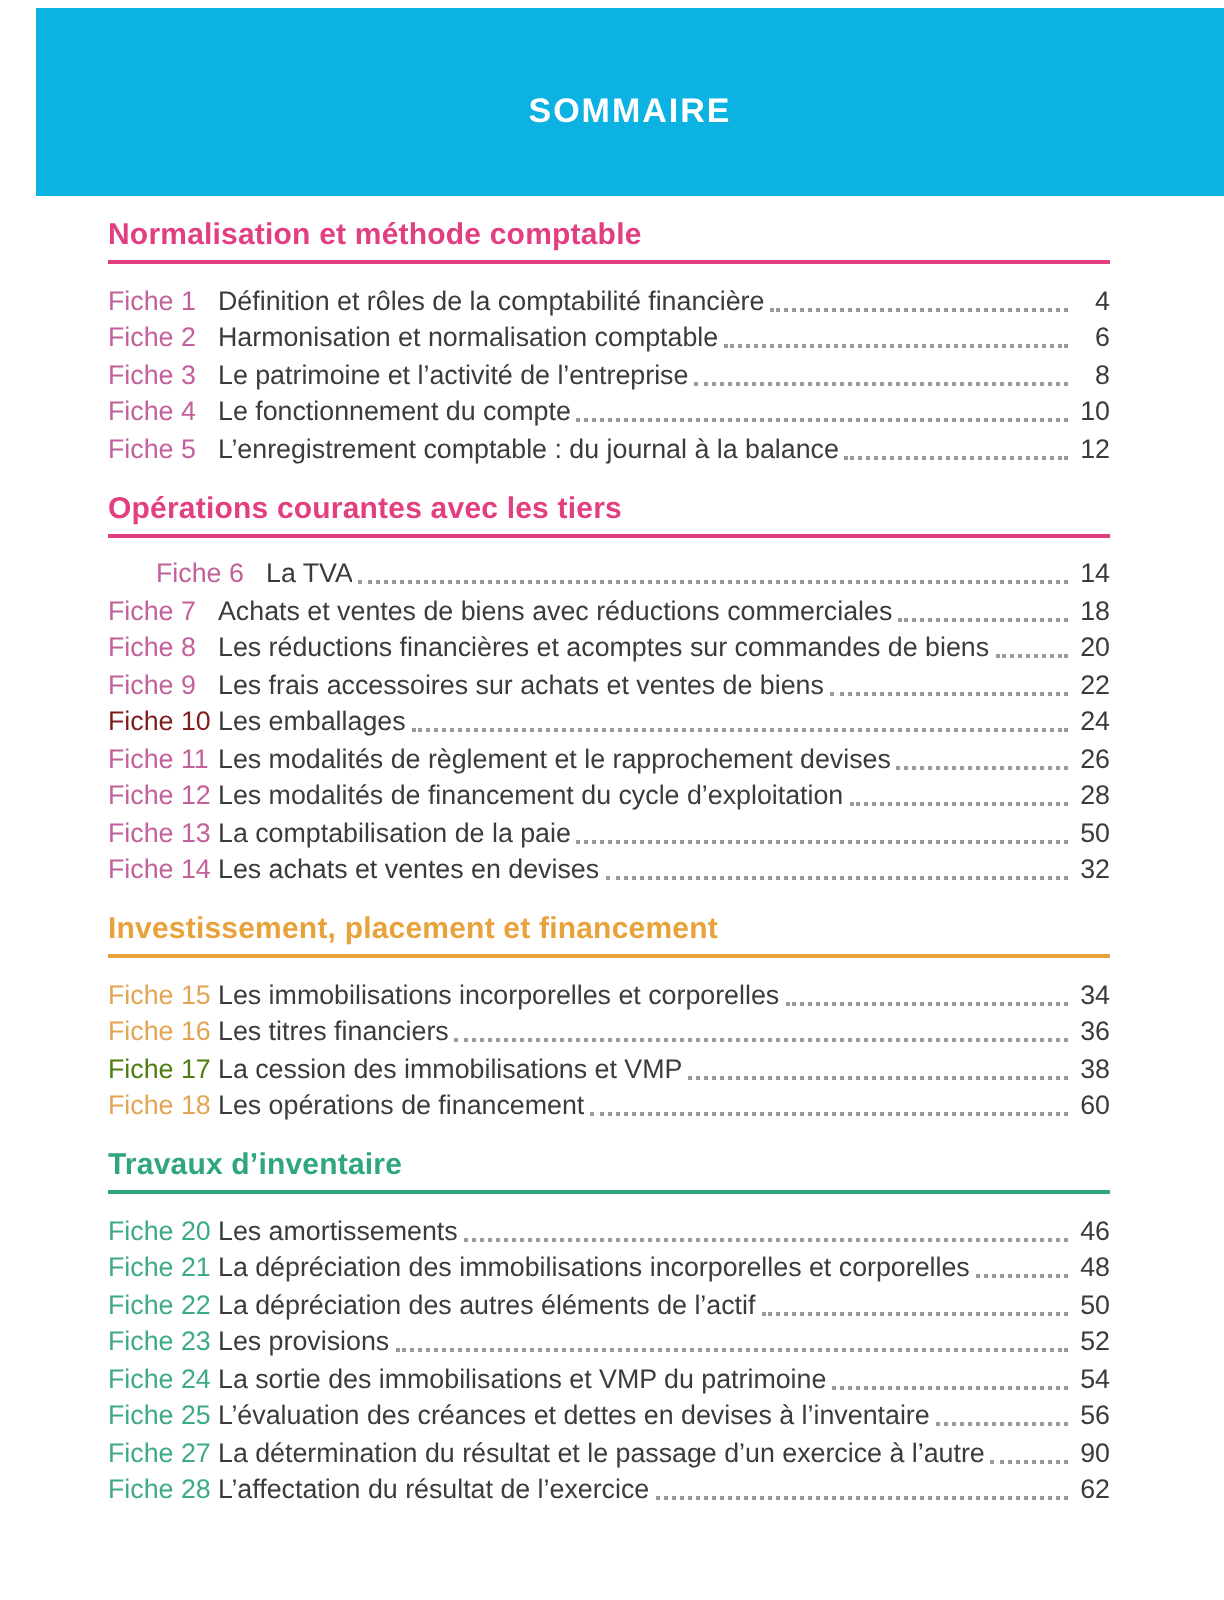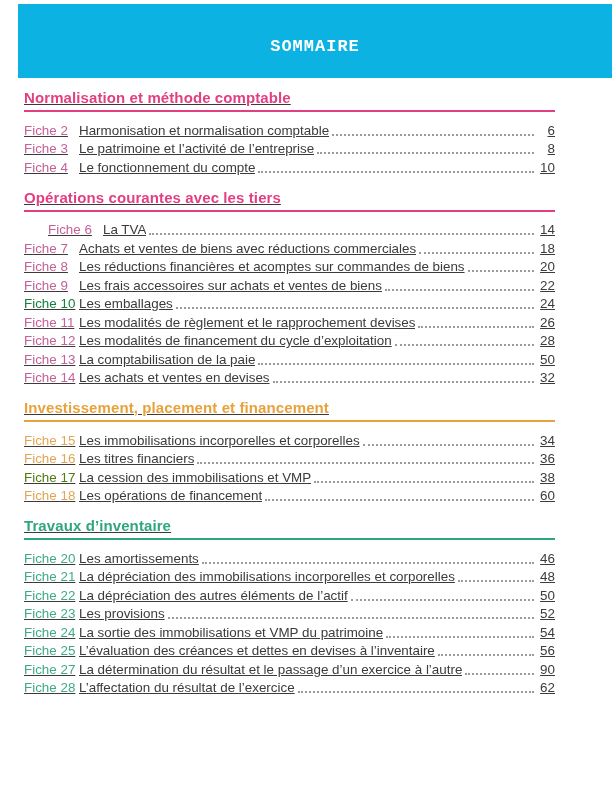--- a/index.html
+++ b/index.html
@@ -6,35 +6,34 @@
   html, body { width: 612px; height: 800px; }
   body {
     background: #ffffff;
     font-family: "Liberation Sans", sans-serif;
     color: var(--text, #3b3b3a);
     overflow: hidden;
   }
   .page { width: 612px; height: 800px; position: relative; }
   .banner {
     margin: 4px 0 0 18px;
-    height: 74px;
+    height: 94px;
     background: var(--banner, #0bb2e2);
     display: flex;
     align-items: center;
     justify-content: center;
-    font-family: Liberation Mono, monospace;
   }
   .banner h1 {
     color: #ffffff;
     font-size: 17px;
     font-weight: bold;
     letter-spacing: 1px;
     padding-top: 10px;
   }
-  .toc { padding: 11px 57px 0 24px; text-decoration: underline; }
+  .toc { padding: 11px 57px 0 54px; }
   .toc-section { margin-bottom: 13px; }
   .sec-heading {
     font-size: 15px;
     line-height: 18px;
     font-weight: bold;
     padding-bottom: 3px;
     border-bottom: 2px solid;
     margin-bottom: 8px;
     letter-spacing: 0.1px;
   }
@@ -71,37 +70,49 @@
 <body>
 
 <div class="page">
   <header class="banner">
     <h1>SOMMAIRE</h1>
   </header>
   <main class="toc" id="toc">
       <section class="toc-section">
         <h2 class="sec-heading" style="color: rgb(226, 63, 130); border-bottom-color: rgb(226, 63, 130);">Normalisation et méthode comptable</h2>
         <div class="entry">
+          <span class="fiche" style="color: rgb(196, 96, 154);">Fiche 1</span>
+          <span class="entry-title">Définition et rôles de la comptabilité financière</span>
+          <span class="leader"></span>
+          <span class="pagenum">4</span>
+        </div>
+        <div class="entry">
           <span class="fiche" style="color: rgb(196, 96, 154);">Fiche 2</span>
           <span class="entry-title">Harmonisation et normalisation comptable</span>
           <span class="leader"></span>
           <span class="pagenum">6</span>
         </div>
         <div class="entry">
           <span class="fiche" style="color: rgb(196, 96, 154);">Fiche 3</span>
           <span class="entry-title">Le patrimoine et l’activité de l’entreprise</span>
           <span class="leader"></span>
           <span class="pagenum">8</span>
         </div>
         <div class="entry">
           <span class="fiche" style="color: rgb(196, 96, 154);">Fiche 4</span>
           <span class="entry-title">Le fonctionnement du compte</span>
           <span class="leader"></span>
           <span class="pagenum">10</span>
         </div>
+        <div class="entry">
+          <span class="fiche" style="color: rgb(196, 96, 154);">Fiche 5</span>
+          <span class="entry-title">L’enregistrement comptable : du journal à la balance</span>
+          <span class="leader"></span>
+          <span class="pagenum">12</span>
+        </div>
       </section>
       <section class="toc-section">
         <h2 class="sec-heading" style="color: rgb(226, 63, 130); border-bottom-color: rgb(226, 63, 130);">Opérations courantes avec les tiers</h2>
         <div class="entry">
           <span class="fiche" style="color: rgb(196, 96, 154); margin-left: 24px;">Fiche 6</span>
           <span class="entry-title">La TVA</span>
           <span class="leader"></span>
           <span class="pagenum">14</span>
         </div>
         <div class="entry">
@@ -116,21 +127,21 @@
           <span class="leader"></span>
           <span class="pagenum">20</span>
         </div>
         <div class="entry">
           <span class="fiche" style="color: rgb(196, 96, 154);">Fiche 9</span>
           <span class="entry-title">Les frais accessoires sur achats et ventes de biens</span>
           <span class="leader"></span>
           <span class="pagenum">22</span>
         </div>
         <div class="entry">
-          <span class="fiche" style="color: #15803d;">Fiche 10</span>
+          <span class="fiche" style="color: #7f1d1d;">Fiche 10</span>
           <span class="entry-title">Les emballages</span>
           <span class="leader"></span>
           <span class="pagenum">24</span>
         </div>
         <div class="entry">
           <span class="fiche" style="color: rgb(196, 96, 154);">Fiche 11</span>
           <span class="entry-title">Les modalités de règlement et le rapprochement devises</span>
           <span class="leader"></span>
           <span class="pagenum">26</span>
         </div>

